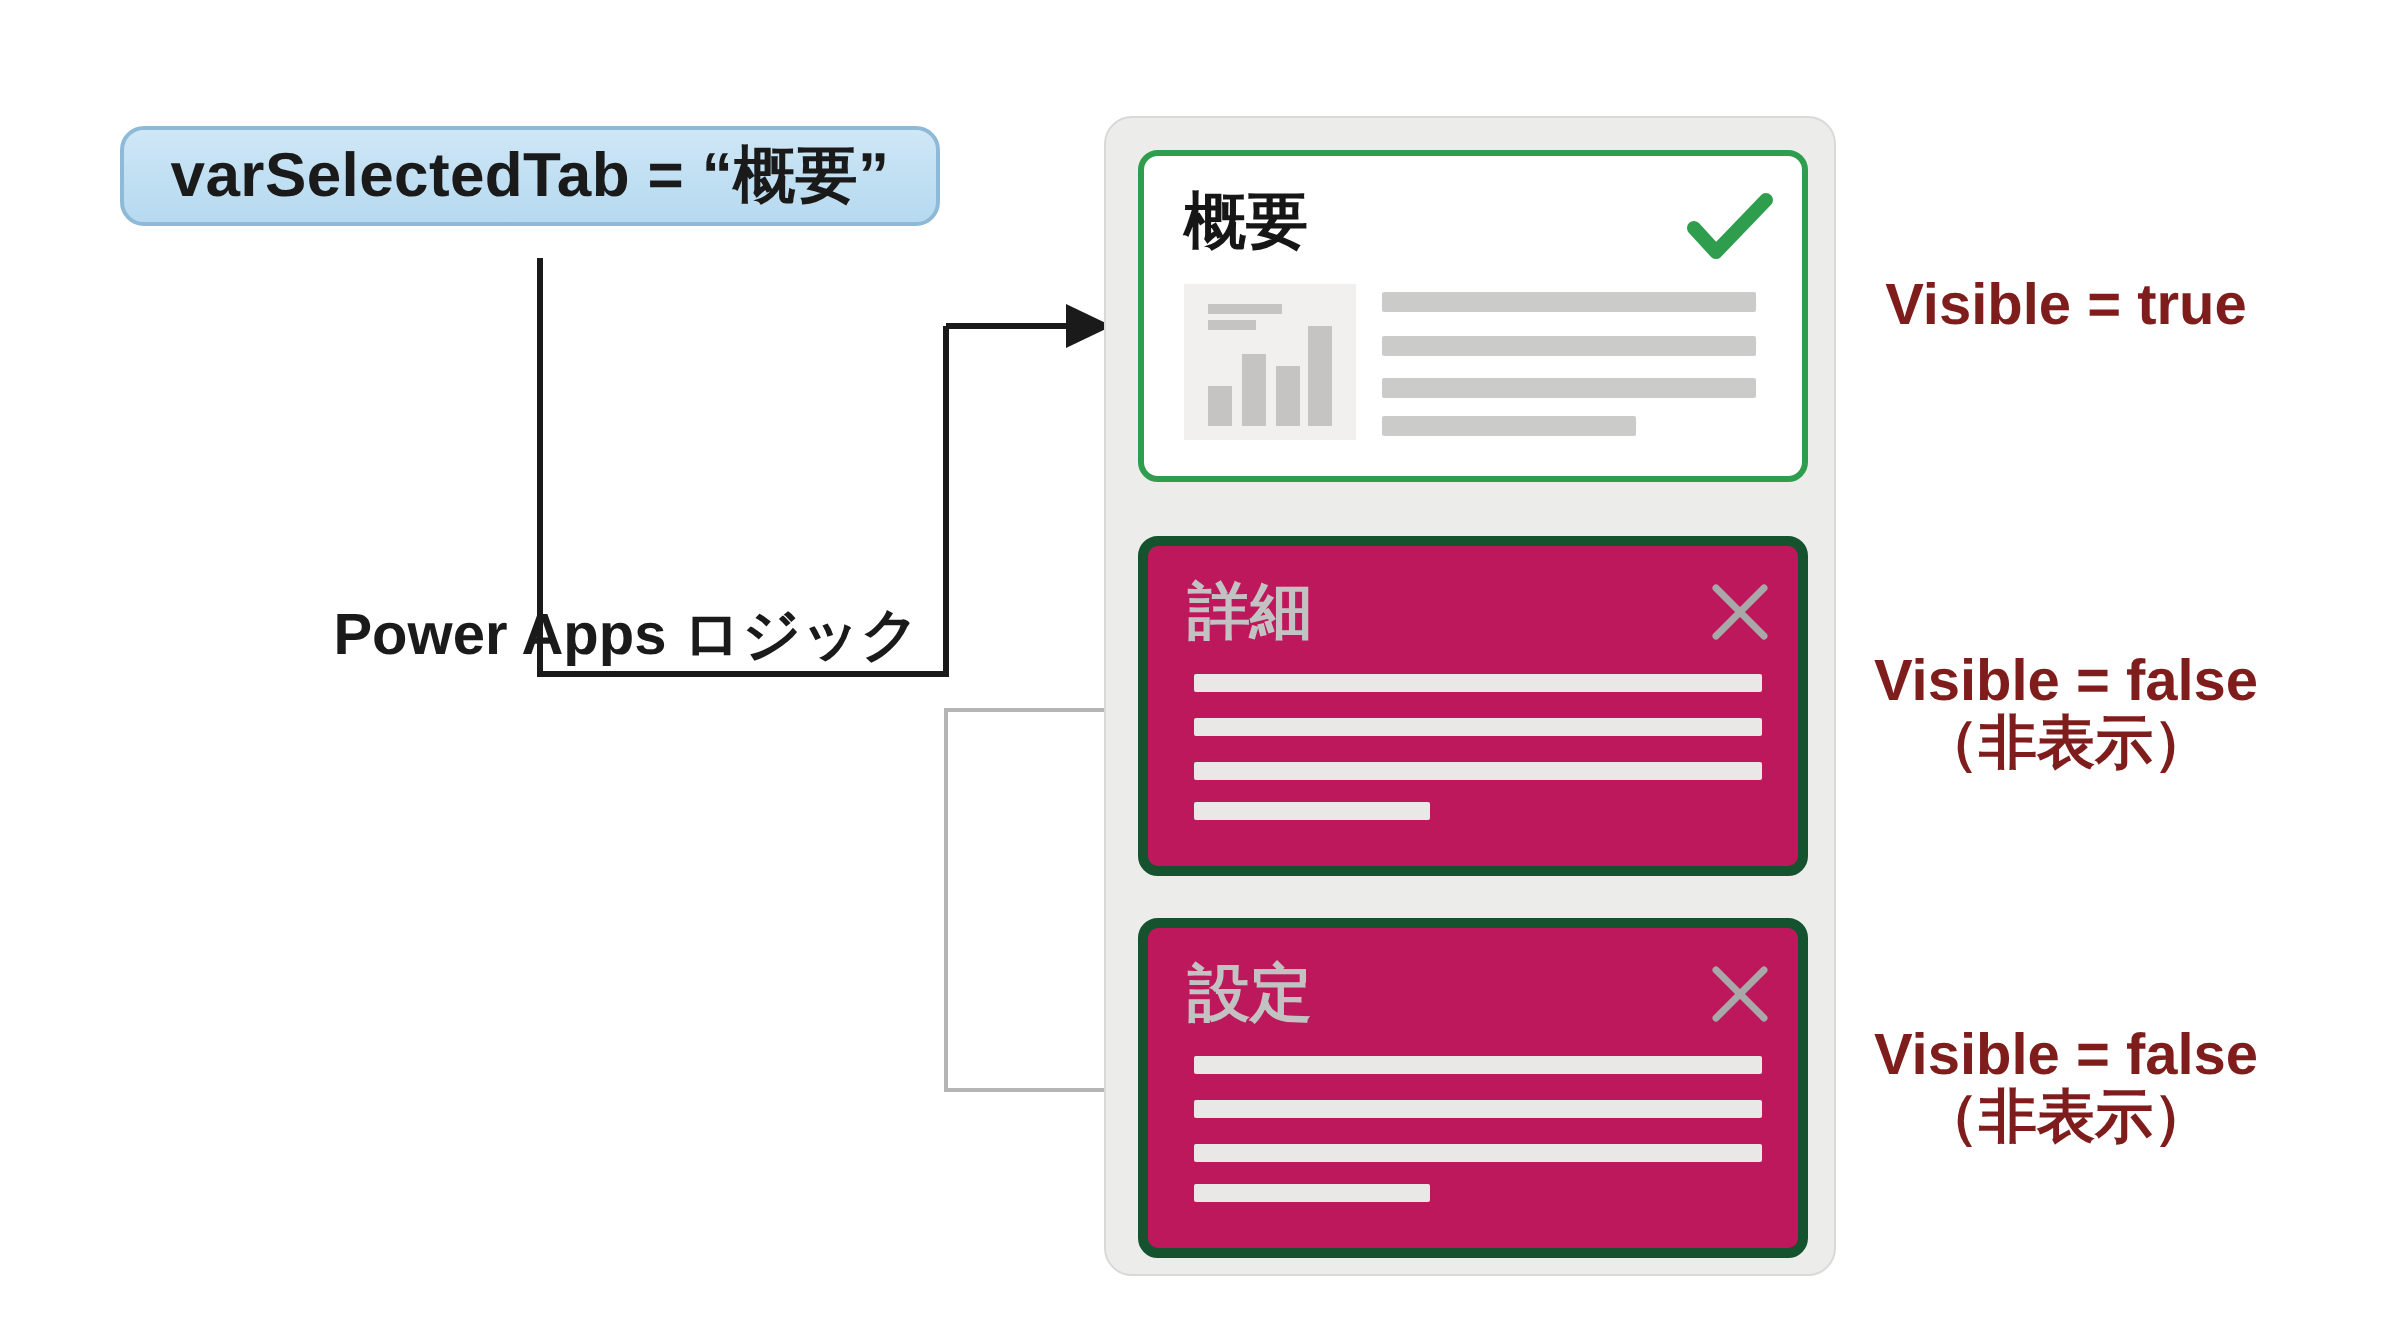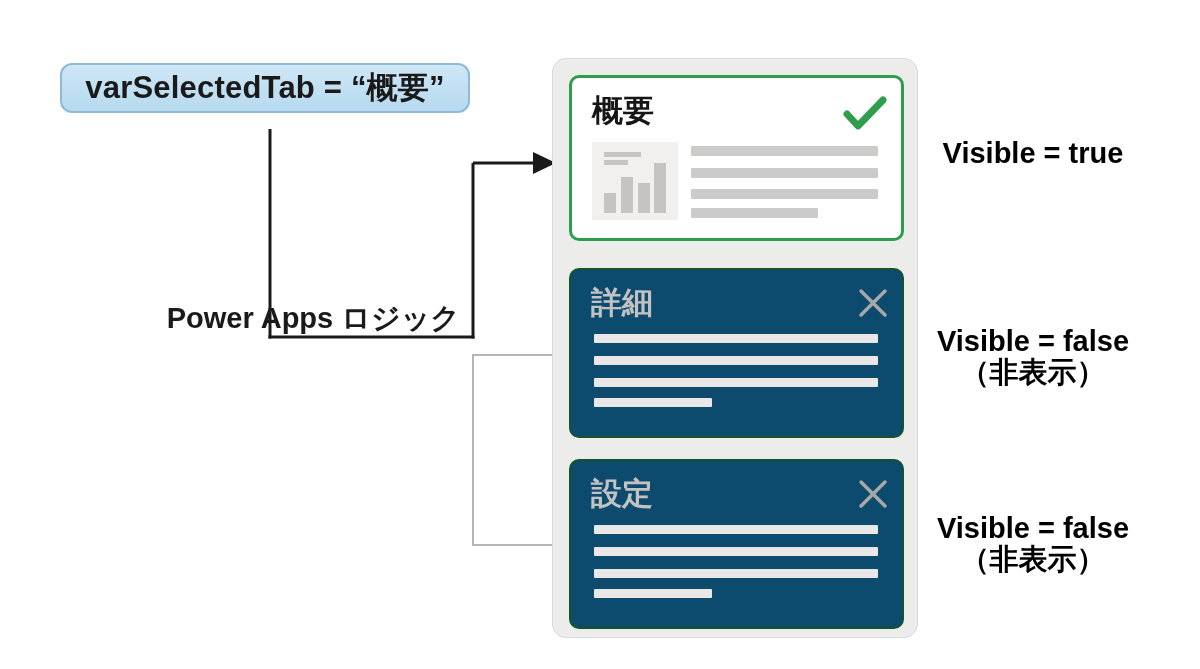--- a/index.html
+++ b/index.html
@@ -18,42 +18,42 @@
   .logic-label{
     position:absolute;left:148px;top:295px;width:312px;text-align:right;
     font-size:29px;font-weight:600;line-height:47px;
   }
   .panel{
     position:absolute;left:552px;top:58px;width:366px;height:580px;box-sizing:border-box;
     background:#ececeb;border:1px solid #d9d9d8;border-radius:14px;
   }
   .card{position:absolute;left:16px;width:335px;box-sizing:border-box;border-radius:10px;}
   .card-active{top:16px;height:166px;background:#ffffff;border:3px solid #2e9e4e;}
-  .card-inactive{height:170px;background:#0c4a6e;border:2px solid #14532d;}
+  .card-inactive{height:170px;background:#be185d;border:5px solid #14532d;}
   .card-details{top:209px;}
   .card-settings{top:400px;}
   .card-title{position:absolute;left:20px;top:12px;font-size:31px;font-weight:600;}
   .title-active{color:#161616;}
   .title-inactive{color:#c2c2c2;}
   .status-icon{position:absolute;right:14px;top:18px;}
   .thumb{position:absolute;left:20px;top:64px;width:86px;height:78px;background:#f1f0ee;}
   .thumb-line{position:absolute;left:12px;height:5px;background:#c6c4c2;}
   .thumb-line1{top:10px;width:37px;}
   .thumb-line2{top:18px;width:24px;}
   .thumb-bar{position:absolute;bottom:7px;width:12px;background:#c6c4c2;}
   .content-line{position:absolute;border-radius:1px;}
   .card-active .content-line{left:119px;width:187px;height:10px;background:#cbcbca;}
   .card-active .cl1{top:68px;} .card-active .cl2{top:90px;}
   .card-active .cl3{top:111px;} .card-active .cl4{top:130px;width:127px;}
   .card-inactive .content-line{left:23px;width:284px;height:9px;background:#e9e8e7;}
   .card-inactive .cl1{top:64px;} .card-inactive .cl2{top:86px;}
   .card-inactive .cl3{top:108px;} .card-inactive .cl4{top:128px;width:118px;}
   .annotation{
     position:absolute;left:923px;width:220px;text-align:center;
-    font-size:29px;font-weight:600;line-height:31px;color:#000000;
+    font-size:29px;font-weight:600;line-height:31px;color:#7f1d1d;
   }
   .ann1{top:138px;} .ann2{top:326px;} .ann3{top:513px;}
 </style>
 </head>
 <body>
 
 <div class="stage">
 
   <svg class="connectors" viewBox="0 0 1200 669" xmlns="http://www.w3.org/2000/svg">
 

